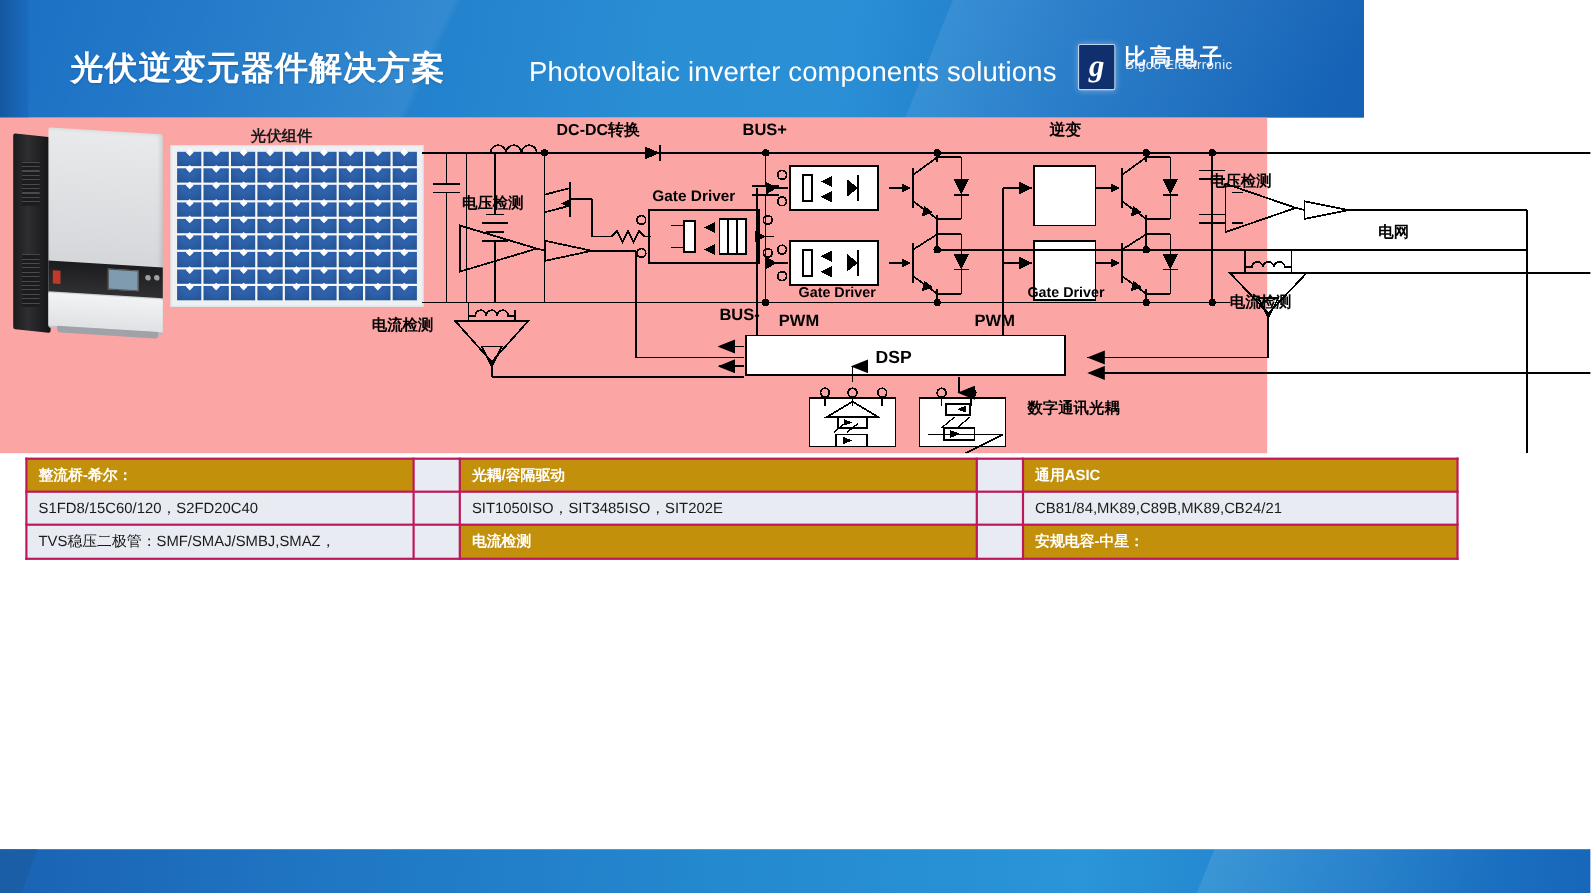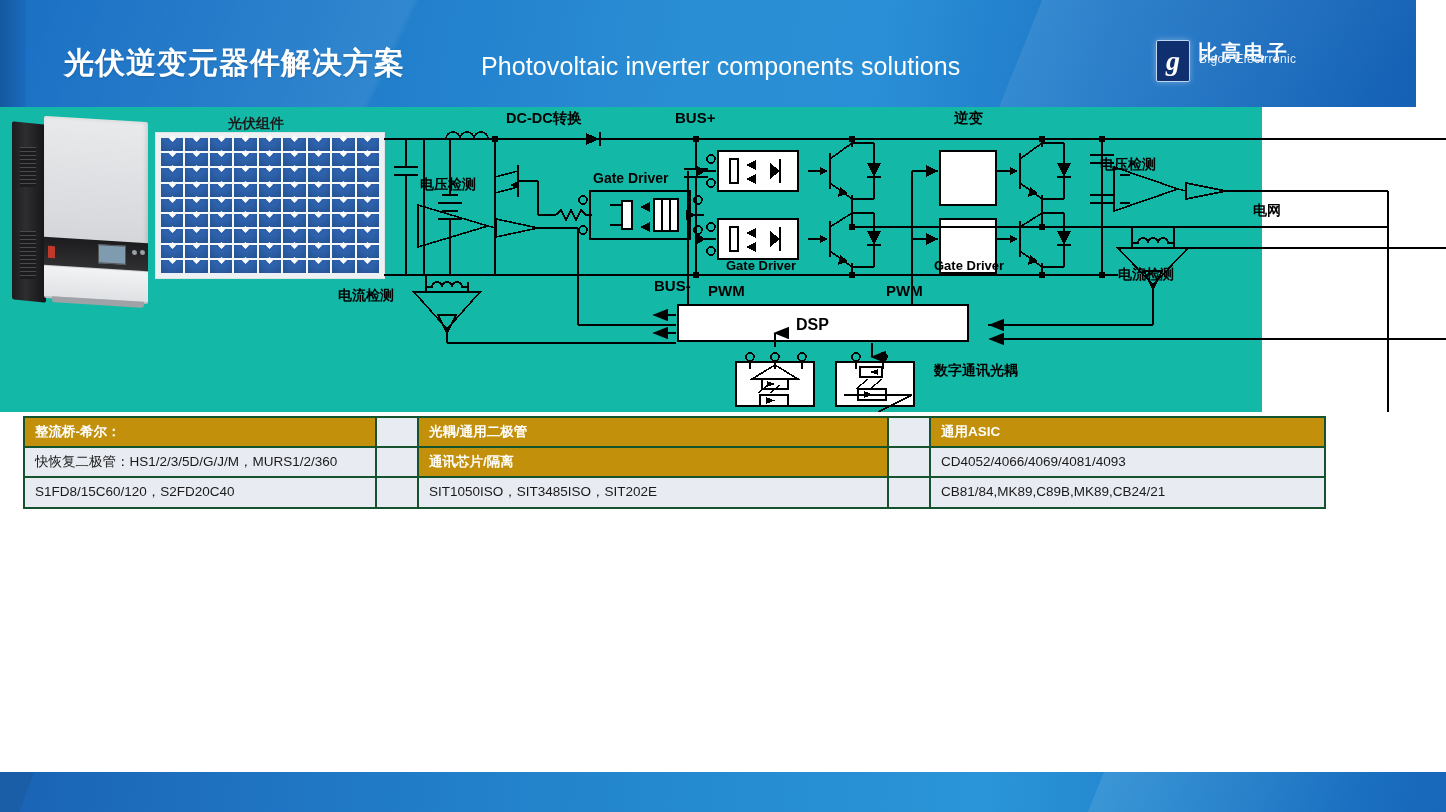--- a/index.html
+++ b/index.html
@@ -8,21 +8,21 @@
     width:1446px;height:812px;
     background:#ffffff;
     font-family:"Liberation Sans","DejaVu Sans",sans-serif;
     overflow:hidden;
     position:relative;
   }
   .slide{position:relative;width:1446px;height:812px;background:#fff;overflow:hidden;}
 
   
   .banner{
-    position:absolute;left:0;top:0;width:1416px;height:107px;
+    position:absolute;left:0;top:0;width:1240px;height:107px;
     background:linear-gradient(100deg,#1a6fc4 0%,#1f7ac9 22%,#2a8ed4 48%,#2a8fd6 62%,#1e76c6 78%,#1561b5 100%);
     overflow:hidden;
   }
   .banner:before{
     content:"";position:absolute;left:0;top:0;width:700px;height:107px;
     background:linear-gradient(115deg,rgba(255,255,255,0.0) 0%,rgba(255,255,255,0.07) 55%,rgba(255,255,255,0.0) 56%);
   }
   .banner-sheen{
     position:absolute;right:-120px;top:-30px;width:520px;height:190px;
     background:linear-gradient(118deg,rgba(255,255,255,0.09) 0%,rgba(255,255,255,0.035) 50%,rgba(255,255,255,0.0) 70%);
@@ -58,21 +58,21 @@
   .logo-cn{
     position:absolute;left:42px;top:0px;color:#fff;font-size:20px;
     font-weight:bold;letter-spacing:3px;line-height:25px;white-space:nowrap;
   }
   .logo-en{
     position:absolute;left:43px;top:12px;color:#e6eef8;font-size:12px;
     letter-spacing:0.4px;line-height:15px;white-space:nowrap;
   }
 
   
-  .diagram{position:absolute;left:0;top:107px;width:1262px;height:305px;background:#14b8a6;}
+  .diagram{position:absolute;left:0;top:107px;width:1152px;height:305px;background:#fca5a5;}
 
   
   .inv{position:absolute;left:12px;top:12px;width:140px;height:185px;}
   .inv-side{
     position:absolute;left:0;top:4px;width:34px;height:178px;
     background:linear-gradient(90deg,#1b1b1d 0%,#2e2e31 40%,#141416 100%);
     transform:skewY(6deg);border-radius:2px;
   }
   .inv-vent{position:absolute;left:8px;width:16px;background:repeating-linear-gradient(180deg,#4a4a4d 0px,#4a4a4d 1px,#1c1c1e 1px,#1c1c1e 4px);}
   .inv-face{
@@ -120,21 +120,21 @@
   .lbl{font-family:"Liberation Sans","DejaVu Sans",sans-serif;fill:#000;}
 
   
   .tbl{
     position:absolute;left:23px;top:416px;width:1303px;
     border-collapse:collapse;table-layout:fixed;
     font-size:13.5px;color:#1a1a1a;
   }
   .tbl td{
     vertical-align:middle;padding:5px 10px;
-    border:2px solid #14532d;
+    border:2px solid #be185d;
     background:#e8ecf2;
     line-height:1.35;
     word-break:break-word;
   }
   .tbl td.gold{
     background:#c2900a;color:#ffffff;font-weight:bold;
   }
   .tbl td.spacer{background:#e8ecf2;padding:0;}
   .tbl td.empty{background:#e8ecf2;}
   .c-a{width:352px;}
@@ -568,36 +568,36 @@
       <col class="c-a">
         <col class="c-sp">
         <col class="c-b">
         <col class="c-sp">
         <col class="c-c">
     </colgroup>
     <tbody>
       <tr>
         <td class="gold">整流桥-希尔：</td>
         <td class="spacer"></td>
-        <td class="gold">光耦/通用二极管</td>
+        <td class="gold">光耦/容隔驱动</td>
         <td class="spacer"></td>
         <td class="gold">通用ASIC</td>
-      </tr>
-      <tr>
-        <td>快恢复二极管：HS1/2/3/5D/G/J/M，MURS1/2/360</td>
-        <td class="spacer"></td>
-        <td class="gold">通讯芯片/隔离</td>
-        <td class="spacer"></td>
-        <td>CD4052/4066/4069/4081/4093</td>
       </tr>
       <tr>
         <td>S1FD8/15C60/120，S2FD20C40</td>
         <td class="spacer"></td>
         <td>SIT1050ISO，SIT3485ISO，SIT202E</td>
         <td class="spacer"></td>
         <td class="indent">CB81/84,MK89,C89B,MK89,CB24/21</td>
       </tr>
+      <tr>
+        <td>TVS稳压二极管：SMF/SMAJ/SMBJ,SMAZ，</td>
+        <td class="spacer"></td>
+        <td class="gold">电流检测</td>
+        <td class="spacer"></td>
+        <td class="gold">安规电容-中星：</td>
+      </tr>
     </tbody>
   </table>
 
   <div class="footer"></div>
 
 </div>
 
 </body></html>

